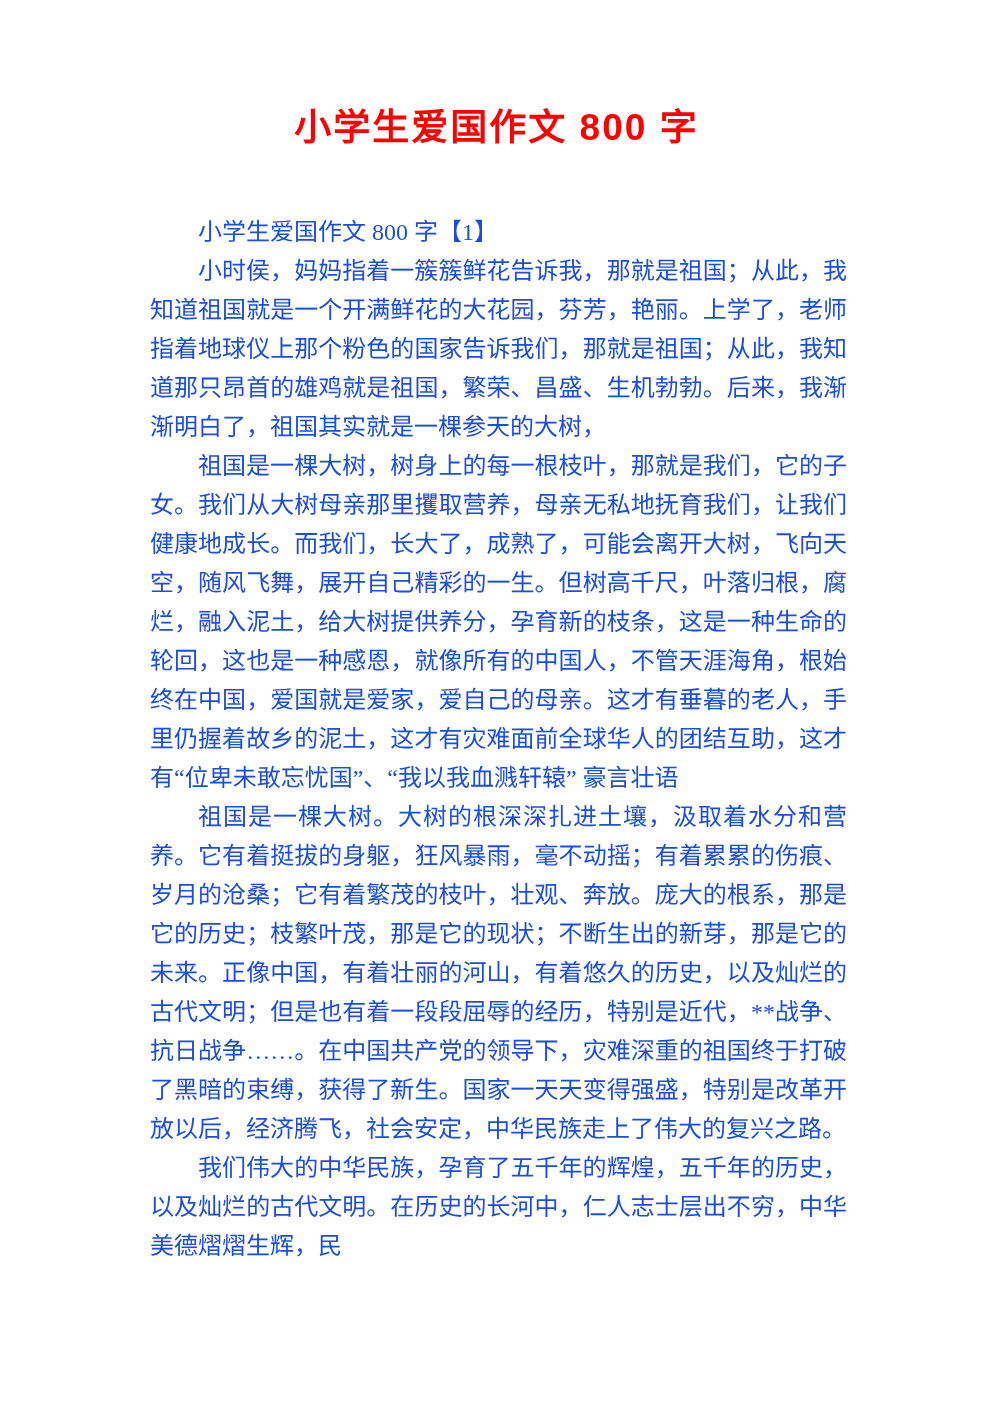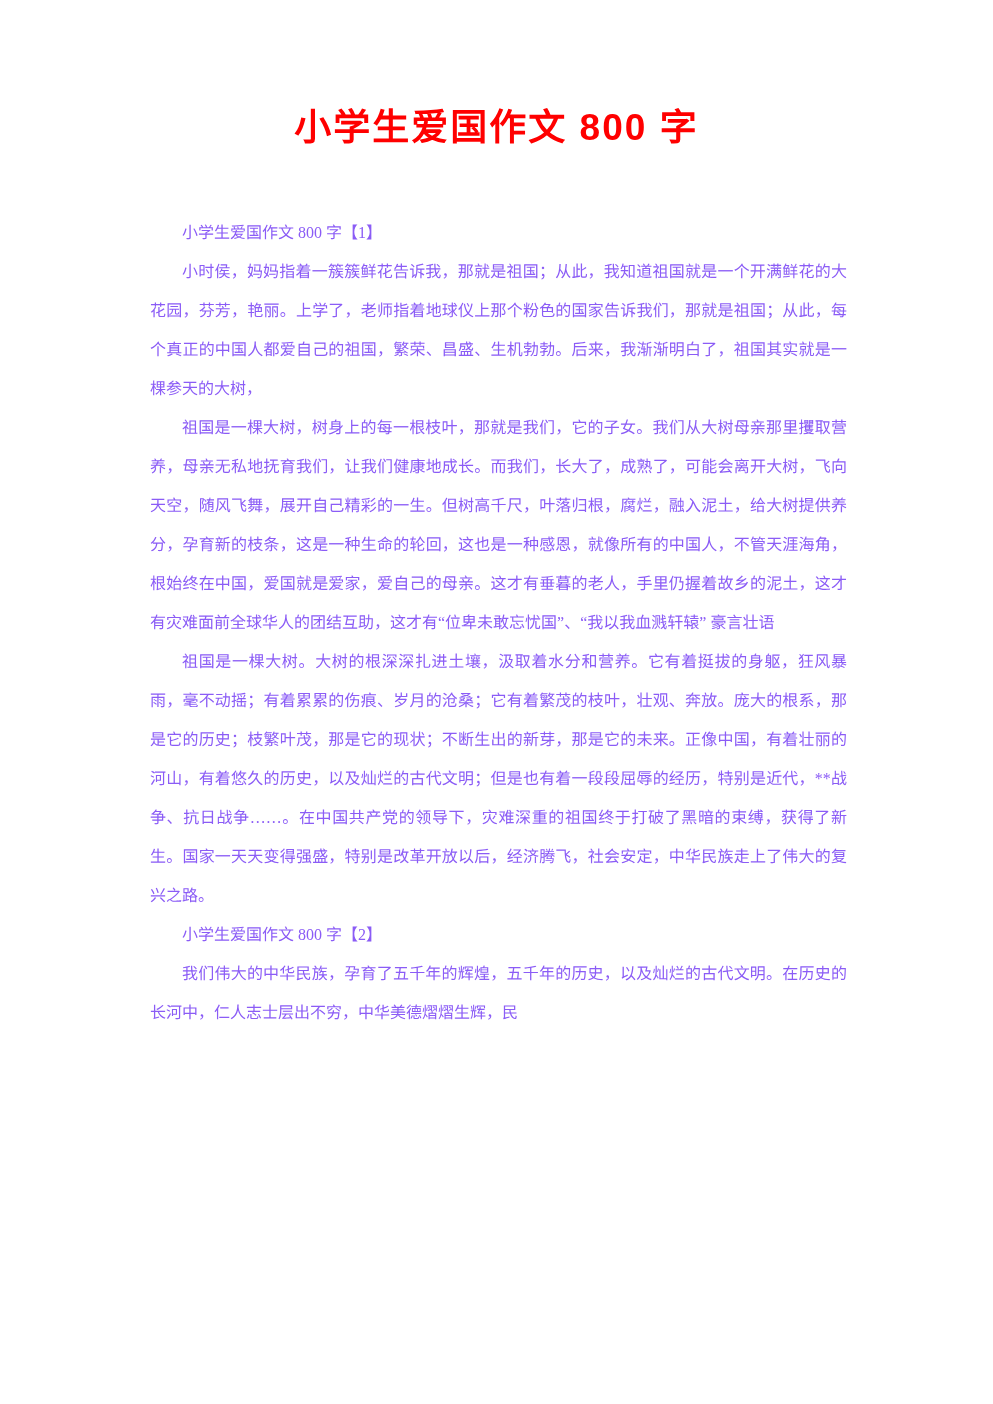--- a/index.html
+++ b/index.html
@@ -29,39 +29,38 @@
     font-size: 37px;
     line-height: 48px;
     letter-spacing: 2px;
     color: #ff0000;
   }
   .doc-body {
     position: absolute;
     top: 213px;
     left: 150px;
     width: 697px;
-    font-size: 16px;
+    font-size: 24px;
     line-height: 39px;
-    color: #8b5cf6;
+    color: #1d4ed8;
     text-align: justify;
   }
   .doc-body p {
     margin: 0;
     padding: 0;
     text-indent: 2em;
     word-break: break-all;
   }
 </style>
 </head>
 <body>
 
 <div class="page">
   <h1 class="doc-title">小学生爱国作文 800 字</h1>
 
   <div class="doc-body">
     <p>小学生爱国作文 800 字【1】</p>
-    <p>小时侯，妈妈指着一簇簇鲜花告诉我，那就是祖国；从此，我知道祖国就是一个开满鲜花的大花园，芬芳，艳丽。上学了，老师指着地球仪上那个粉色的国家告诉我们，那就是祖国；从此，每个真正的中国人都爱自己的祖国，繁荣、昌盛、生机勃勃。后来，我渐渐明白了，祖国其实就是一棵参天的大树，</p>
+    <p>小时侯，妈妈指着一簇簇鲜花告诉我，那就是祖国；从此，我知道祖国就是一个开满鲜花的大花园，芬芳，艳丽。上学了，老师指着地球仪上那个粉色的国家告诉我们，那就是祖国；从此，我知道那只昂首的雄鸡就是祖国，繁荣、昌盛、生机勃勃。后来，我渐渐明白了，祖国其实就是一棵参天的大树，</p>
     <p>祖国是一棵大树，树身上的每一根枝叶，那就是我们，它的子女。我们从大树母亲那里攫取营养，母亲无私地抚育我们，让我们健康地成长。而我们，长大了，成熟了，可能会离开大树，飞向天空，随风飞舞，展开自己精彩的一生。但树高千尺，叶落归根，腐烂，融入泥土，给大树提供养分，孕育新的枝条，这是一种生命的轮回，这也是一种感恩，就像所有的中国人，不管天涯海角，根始终在中国，爱国就是爱家，爱自己的母亲。这才有垂暮的老人，手里仍握着故乡的泥土，这才有灾难面前全球华人的团结互助，这才有“位卑未敢忘忧国”、“我以我血溅轩辕” 豪言壮语</p>
     <p>祖国是一棵大树。大树的根深深扎进土壤，汲取着水分和营养。它有着挺拔的身躯，狂风暴雨，毫不动摇；有着累累的伤痕、岁月的沧桑；它有着繁茂的枝叶，壮观、奔放。庞大的根系，那是它的历史；枝繁叶茂，那是它的现状；不断生出的新芽，那是它的未来。正像中国，有着壮丽的河山，有着悠久的历史，以及灿烂的古代文明；但是也有着一段段屈辱的经历，特别是近代，**战争、抗日战争……。在中国共产党的领导下，灾难深重的祖国终于打破了黑暗的束缚，获得了新生。国家一天天变得强盛，特别是改革开放以后，经济腾飞，社会安定，中华民族走上了伟大的复兴之路。</p>
-    <p>小学生爱国作文 800 字【2】</p>
     <p>我们伟大的中华民族，孕育了五千年的辉煌，五千年的历史，以及灿烂的古代文明。在历史的长河中，仁人志士层出不穷，中华美德熠熠生辉，民</p>
   </div>
 </div>
 
 </body></html>

